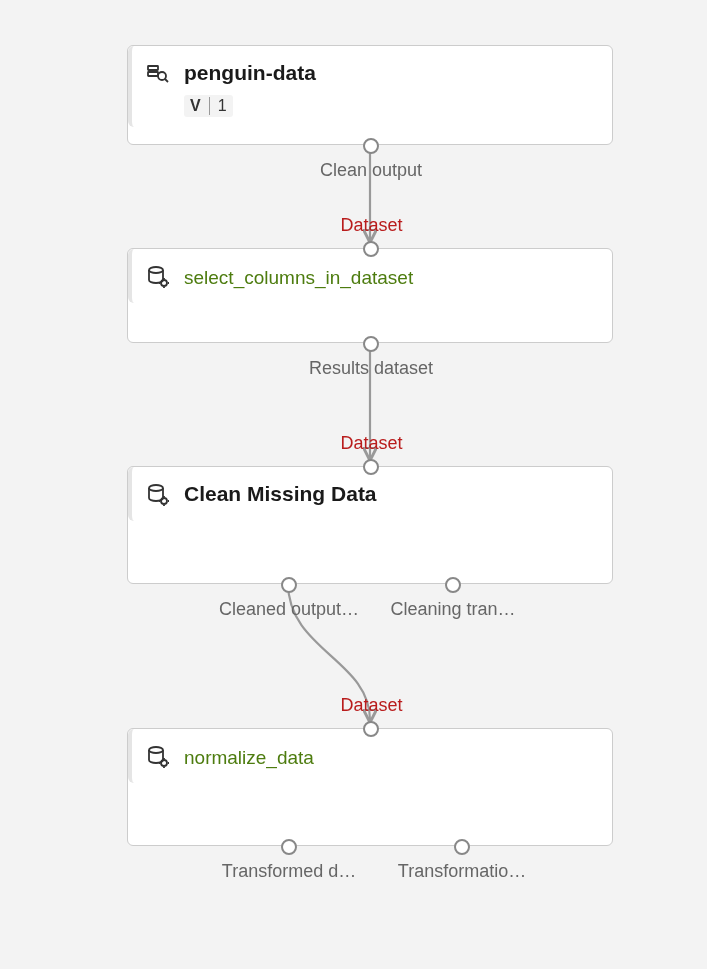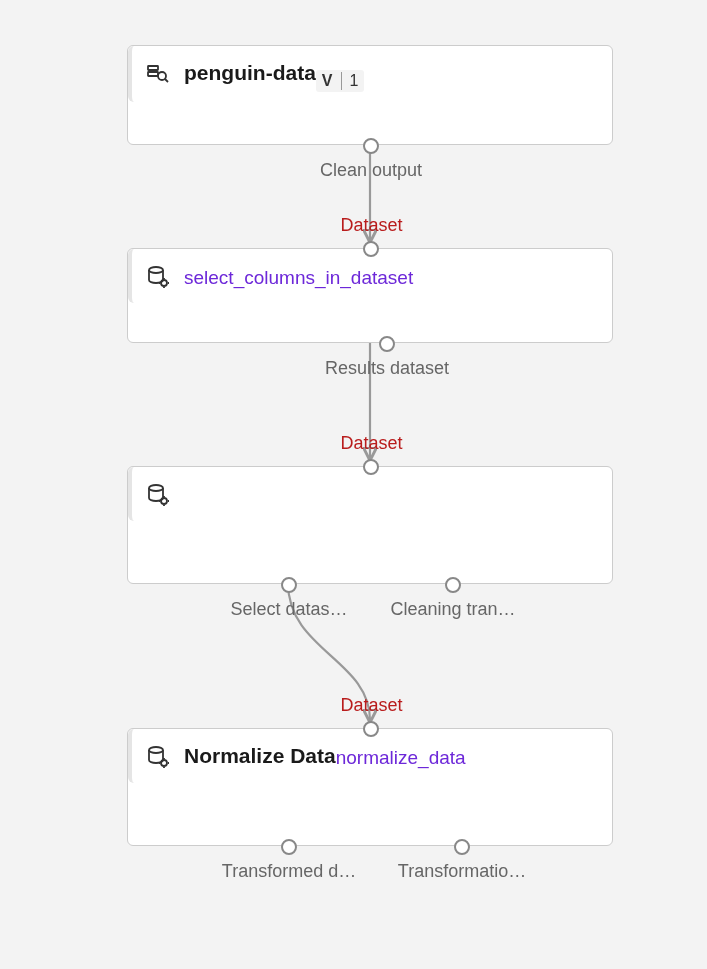--- a/index.html
+++ b/index.html
@@ -32,30 +32,30 @@
       border-radius: 6px 0 0 6px;
     }
     .node-icon {
       width: 24px;
       height: 24px;
       flex: 0 0 24px;
       margin-right: 14px;
       margin-top: 2px;
       color: #333;
     }
-    .node-titles { display:flex; flex-direction:row; }
+    .node-titles { display:flex; flex-direction:column; }
     .node-title {
       font-weight: 600;
       font-size: 21px;
       color: #1a1a1a;
       line-height: 1.2;
     }
     .node-subtitle {
       font-size: 19px;
-      color: #6d28d9;
+      color: #4d7c0f;
       margin-top: 4px;
     }
     .node-badge {
       display: inline-flex;
       align-items: center;
       background: #f3f3f3;
       border-radius: 3px;
       padding: 2px 6px;
       margin-left: 0px;
       margin-top: 10px;
@@ -174,46 +174,47 @@
           <ellipse cx="10" cy="5" rx="7" ry="3"></ellipse>
           <path d="M3 5 V15 a7 3 0 0 0 14 0 V5"></path>
           <circle cx="18" cy="18" r="3"></circle>
           <path d="M18 14 v-1 M18 23 v-1 M14 18 h-1 M23 18 h-1"></path>
         </svg>
       </span>
       <div class="node-titles">
         <span class="node-subtitle">select_columns_in_dataset</span>
       </div>
     </div>
-    <div class="port-wrap" style="left:259px; top:95px;text-align:center;">
+    <div class="port-wrap" style="left:243px; top:95px;text-align:center;">
       <div class="port"></div>
       <div class="port-label-out">Results dataset</div>
     </div>
   </div>
 
   <div class="node" style="left:127px; top:466px; height:118px;">
     <div class="port-wrap" style="left:243px; top:0px;">
       <div class="port"></div>
       <div class="port-label-in">Dataset</div>
     </div>
     <div class="node-inner">
       <span class="node-icon">
         <svg viewBox="0 0 24 24" fill="none" stroke="currentColor" stroke-width="1.8">
           <ellipse cx="10" cy="5" rx="7" ry="3"></ellipse>
           <path d="M3 5 V15 a7 3 0 0 0 14 0 V5"></path>
           <circle cx="18" cy="18" r="3"></circle>
           <path d="M18 14 v-1 M18 23 v-1 M14 18 h-1 M23 18 h-1"></path>
         </svg>
       </span>
       <div class="node-titles">
+        <span class="node-title">Clean Missing Data</span>
       </div>
     </div>
     <div class="port-wrap" style="left:161px; top:118px;">
       <div class="port"></div>
-      <div class="port-label-out">Select datas…</div>
+      <div class="port-label-out">Cleaned output…</div>
     </div>
     <div class="port-wrap" style="left:325px; top:118px;">
       <div class="port"></div>
       <div class="port-label-out">Cleaning tran…</div>
     </div>
   </div>
 
   <div class="node" style="left:127px; top:728px; height:118px;">
     <div class="port-wrap" style="left:243px; top:0px;">
       <div class="port"></div>
@@ -222,21 +223,20 @@
     <div class="node-inner">
       <span class="node-icon">
         <svg viewBox="0 0 24 24" fill="none" stroke="currentColor" stroke-width="1.8">
           <ellipse cx="10" cy="5" rx="7" ry="3"></ellipse>
           <path d="M3 5 V15 a7 3 0 0 0 14 0 V5"></path>
           <circle cx="18" cy="18" r="3"></circle>
           <path d="M18 14 v-1 M18 23 v-1 M14 18 h-1 M23 18 h-1"></path>
         </svg>
       </span>
       <div class="node-titles">
-        <span class="node-title">Normalize Data</span>
         <span class="node-subtitle">normalize_data</span>
       </div>
     </div>
     <div class="port-wrap" style="left:161px; top:118px;">
       <div class="port"></div>
       <div class="port-label-out">Transformed d…</div>
     </div>
     <div class="port-wrap" style="left:334px; top:118px;">
       <div class="port"></div>
       <div class="port-label-out">Transformatio…</div>

